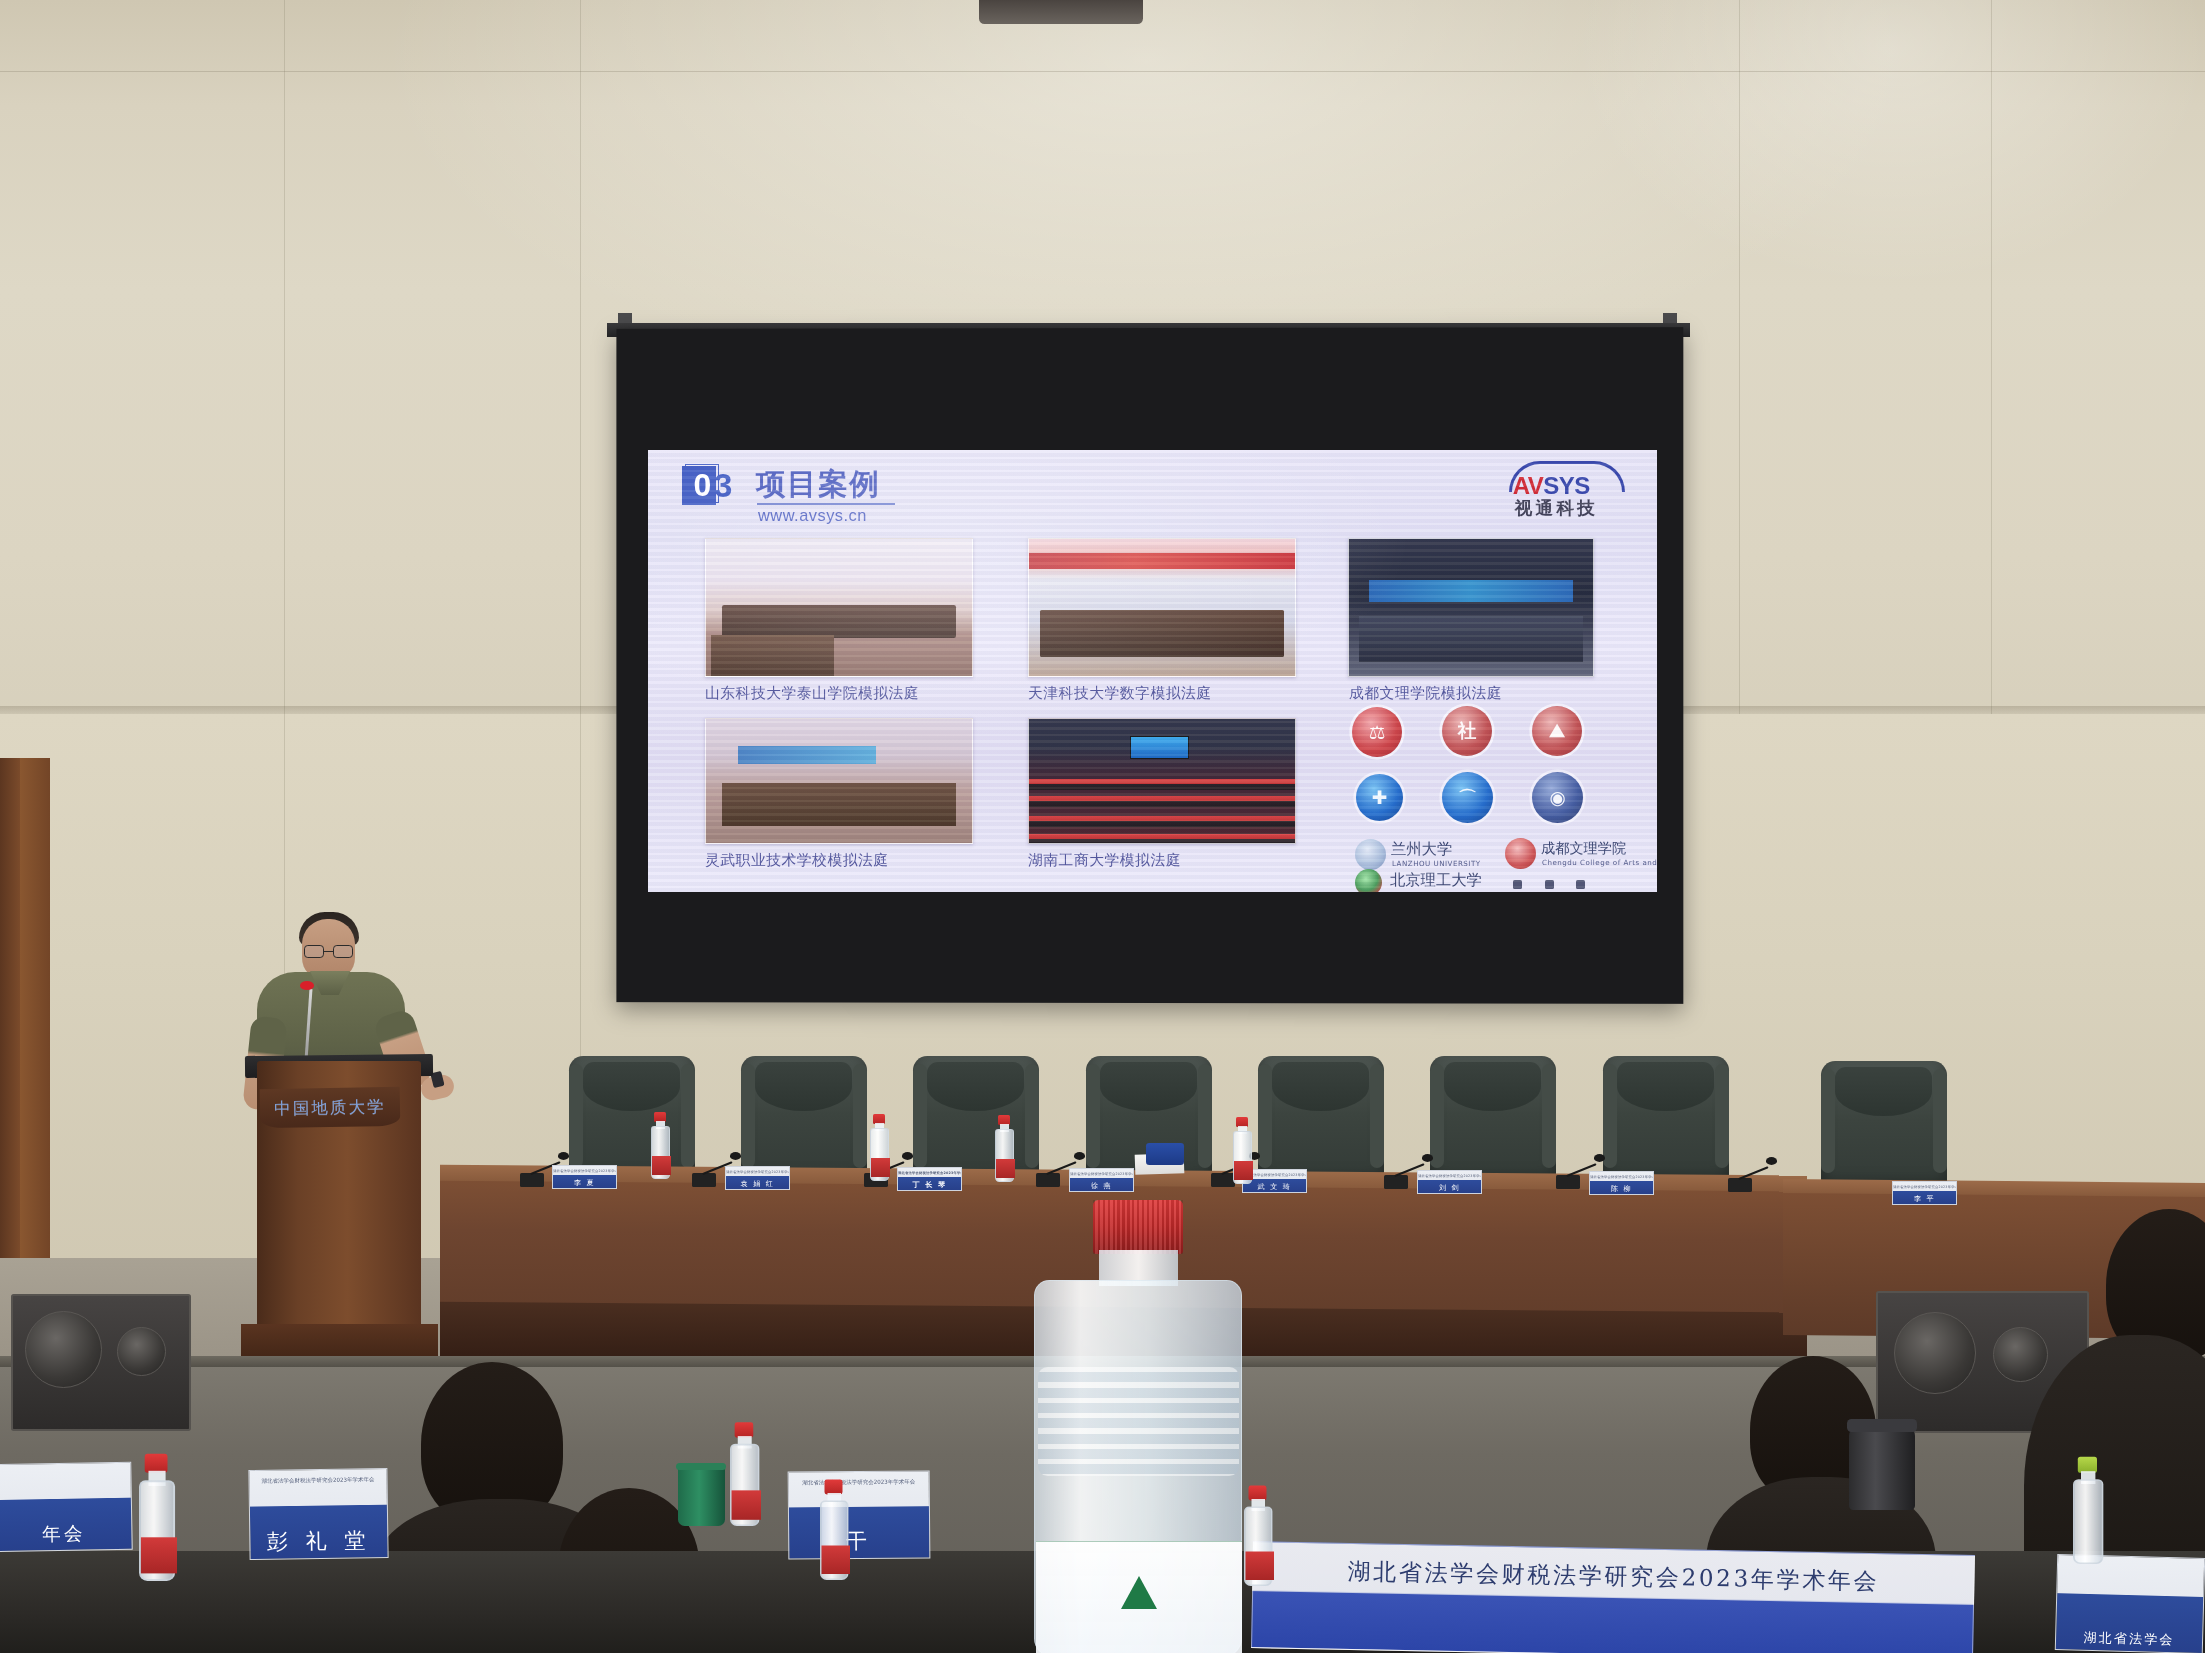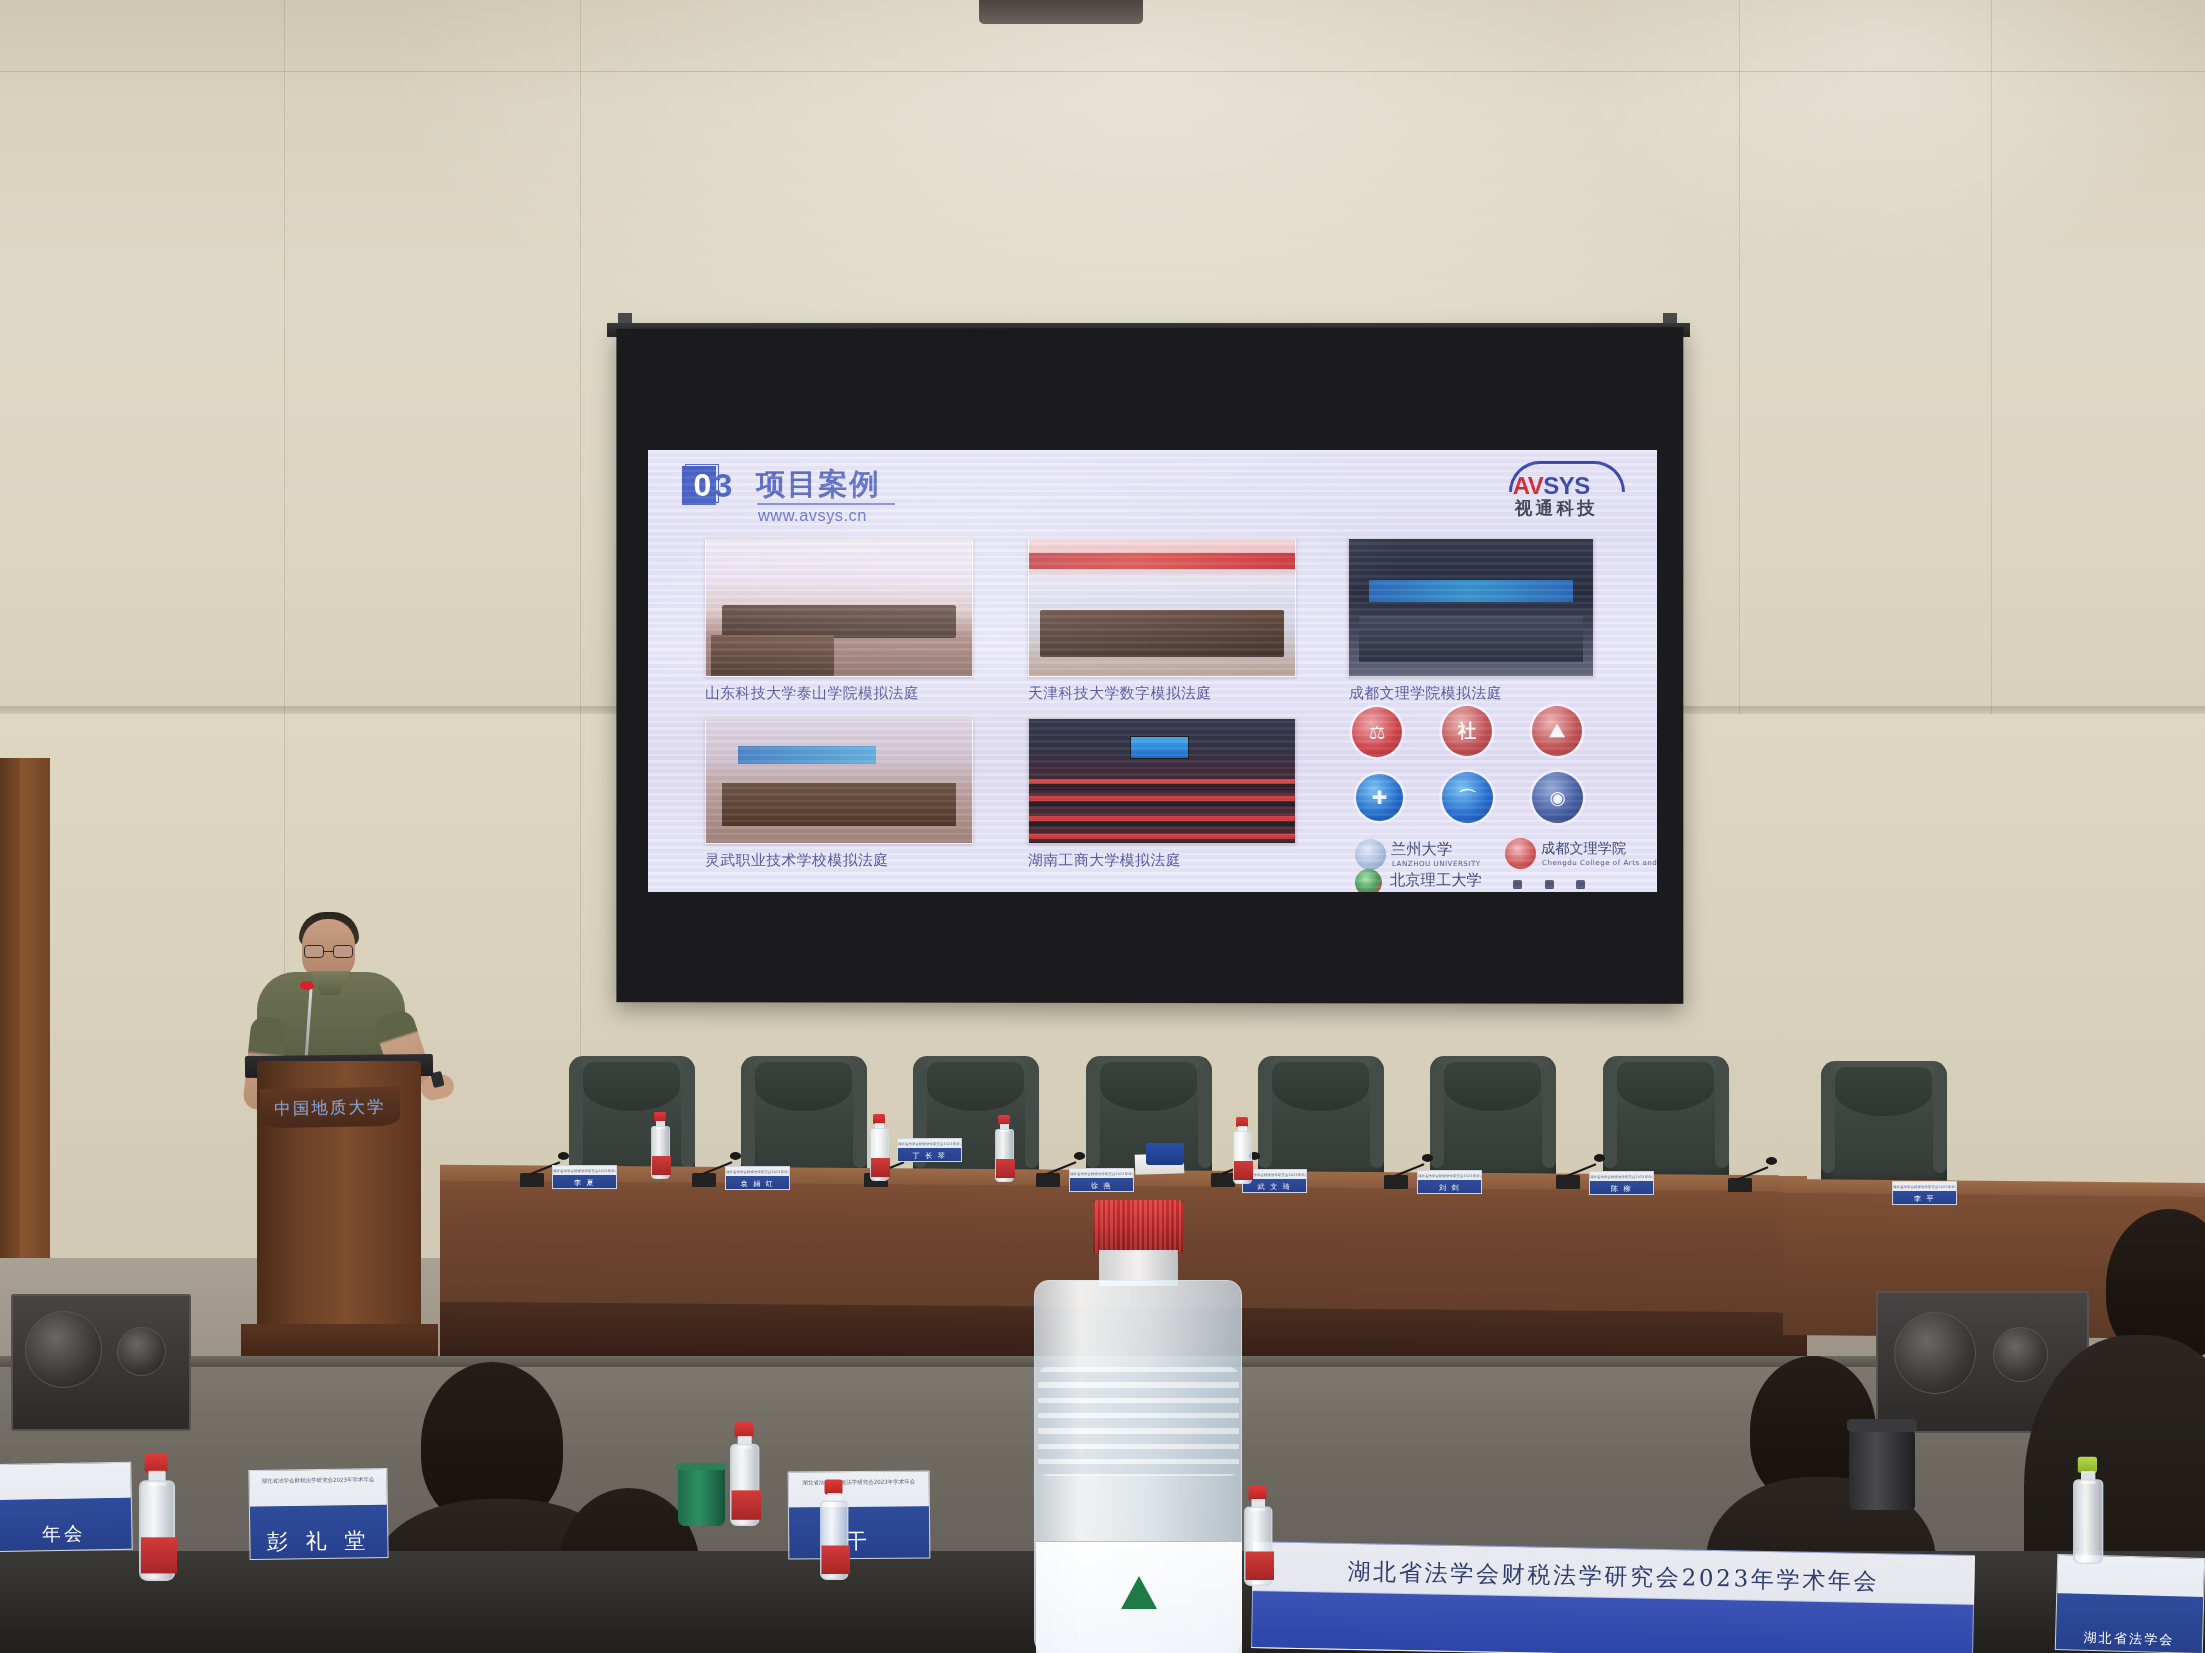--- a/index.html
+++ b/index.html
@@ -683,21 +683,21 @@
     </div>
 
   <div class="placard" style="left:552px; top:1165px;">
     <div class="sub">湖北省法学会财税法学研究会2023年学术年会</div>
     <div class="nm">李 夏</div>
   </div>
   <div class="placard" style="left:725px; top:1166px;">
     <div class="sub">湖北省法学会财税法学研究会2023年学术年会</div>
     <div class="nm">袁 娟 红</div>
   </div>
-  <div class="placard" style="left:897px; top:1138px;">
+  <div class="placard" style="left:897px; top:1167px;font-weight:bold;">
     <div class="sub">湖北省法学会财税法学研究会2023年学术年会</div>
     <div class="nm">丁 长 琴</div>
   </div>
   <div class="placard" style="left:1069px; top:1168px;">
     <div class="sub">湖北省法学会财税法学研究会2023年学术年会</div>
     <div class="nm">徐 燕</div>
   </div>
   <div class="placard" style="left:1242px; top:1169px;">
     <div class="sub">湖北省法学会财税法学研究会2023年学术年会</div>
     <div class="nm">武 文 琦</div>

